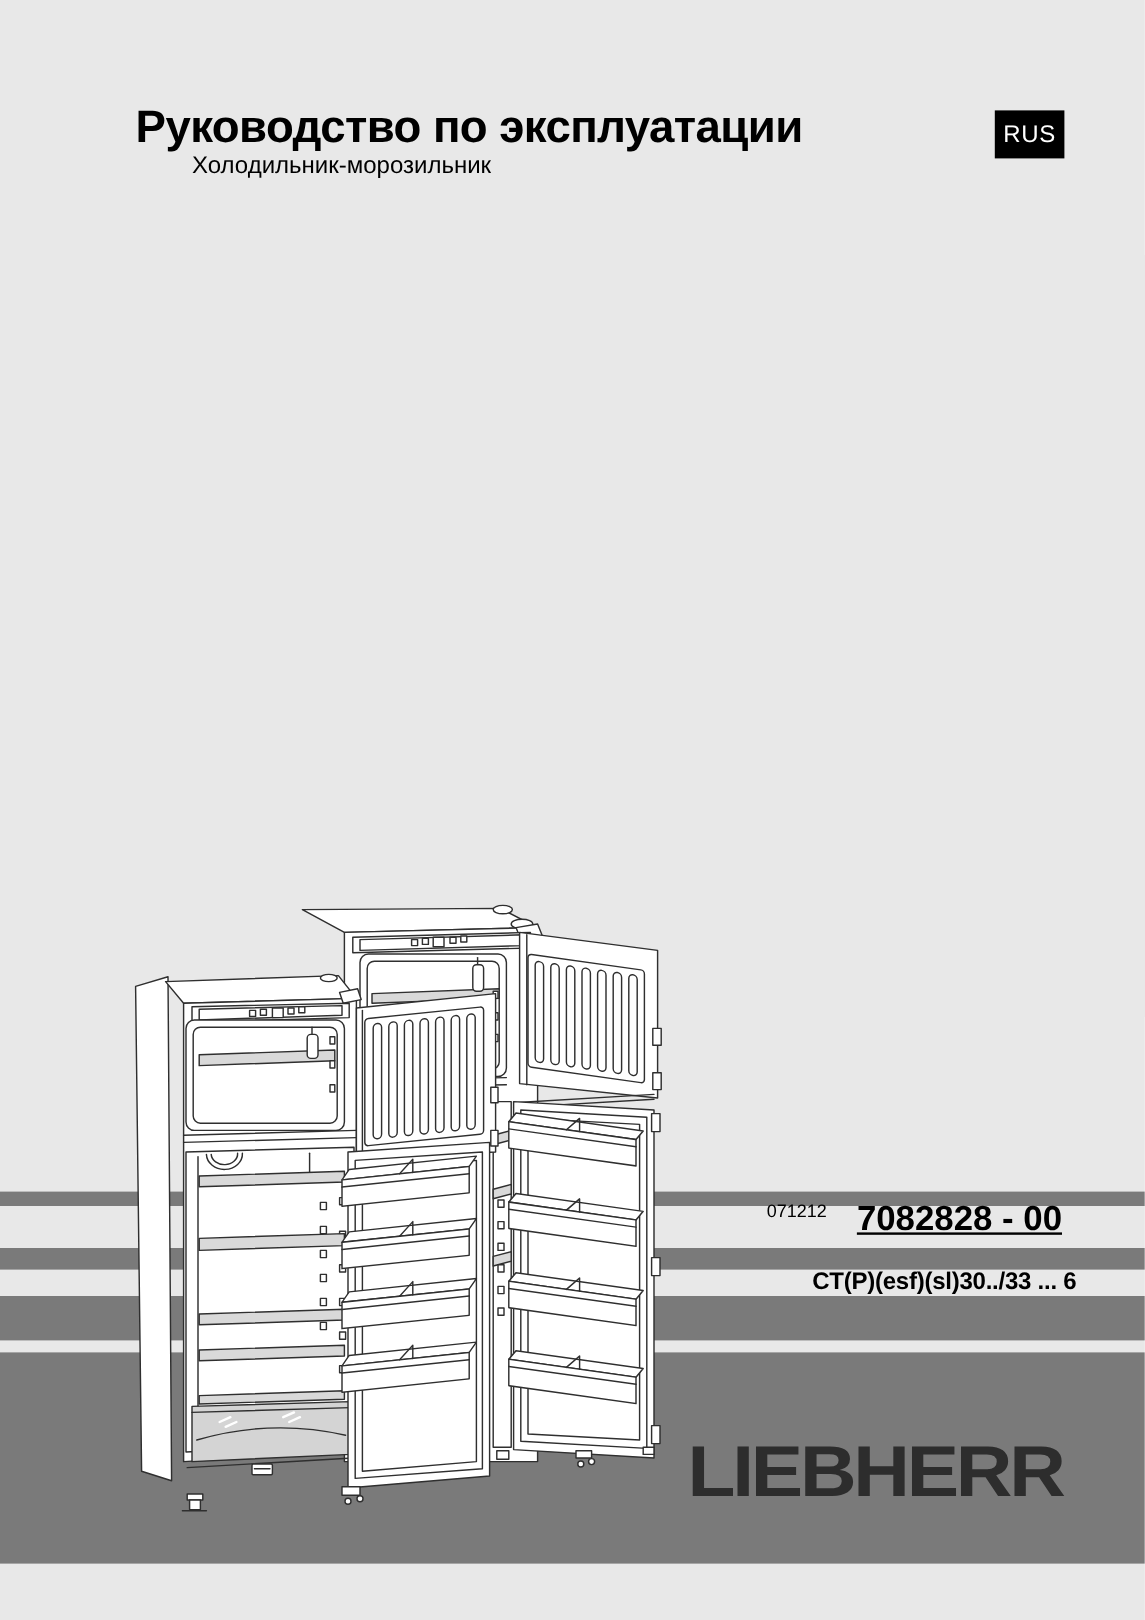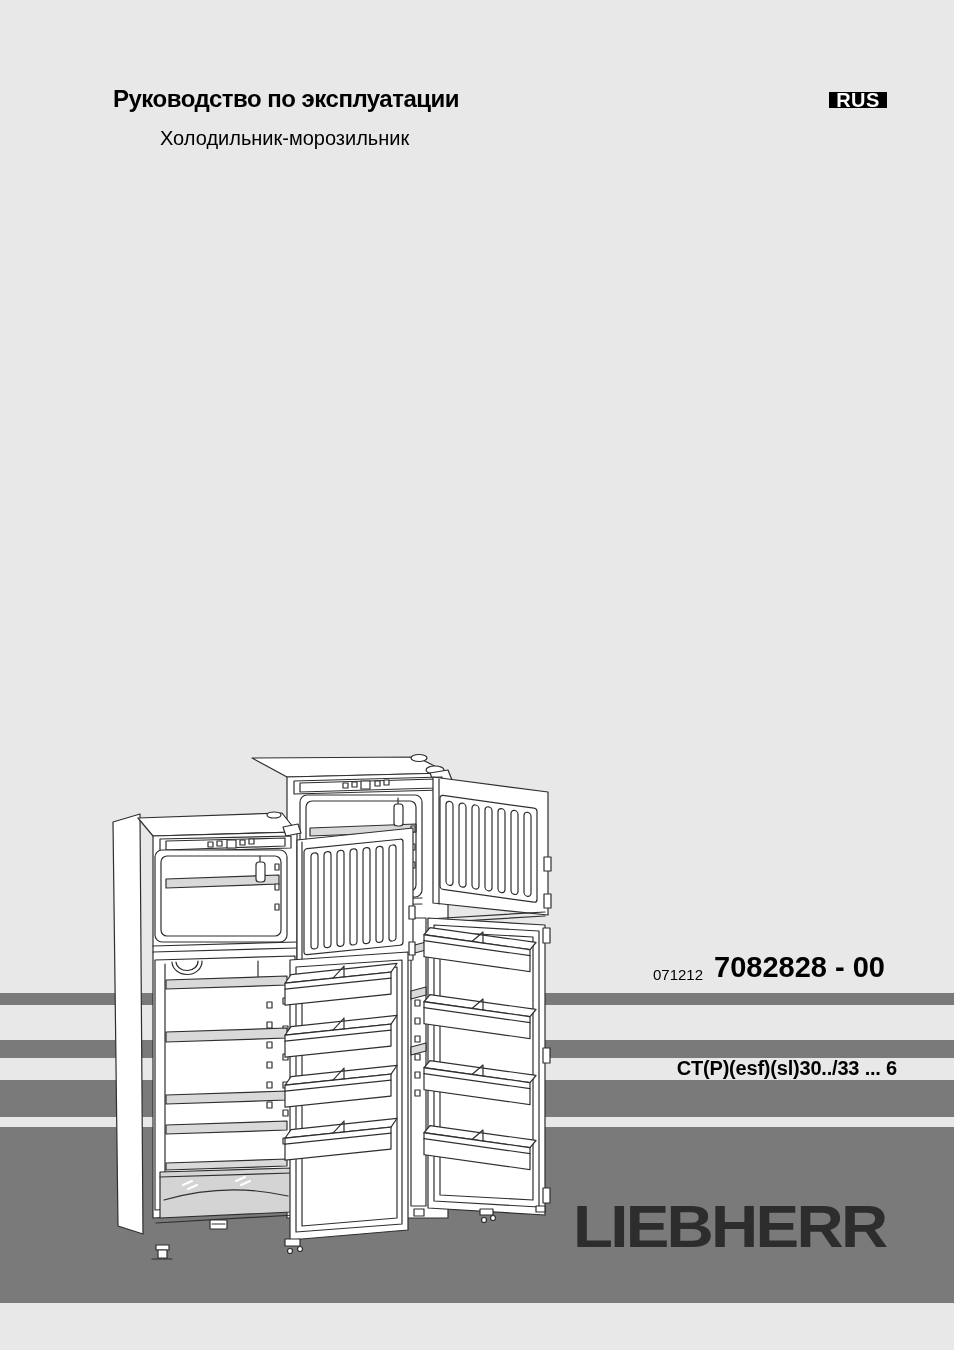--- a/index.html
+++ b/index.html
@@ -12,39 +12,39 @@
   
   .stripe{position:absolute;left:0;width:954px;background:#7a7a7a;z-index:0;}
   .stripe-a{top:993px;height:12px;}
   .stripe-b{top:1040px;height:18px;}
   .stripe-c{top:1080px;height:37px;}
   .stripe-d{top:1127px;height:176px;}
 
   
   .title{
     position:absolute;left:113px;top:85px;z-index:3;
-    font-size:24px;font-weight:bold;letter-spacing:-0.5px;line-height:1.15;white-space:nowrap;
+    font-size:38px;font-weight:bold;letter-spacing:-0.5px;line-height:1.15;white-space:nowrap;
   }
   .subtitle{
     position:absolute;left:114px;top:126px;z-index:3;
     font-size:20px;line-height:1.2;white-space:nowrap;margin-left:46px;
   }
   .lang-badge{
-    position:absolute;left:829px;top:92px;width:58px;height:16px;z-index:3;
+    position:absolute;left:829px;top:92px;width:58px;height:40px;z-index:3;
     background:#000;color:#fff;display:flex;align-items:center;justify-content:center;
-    font-size:20px;font-weight:bold;letter-spacing:0.5px;
+    font-size:20px;font-weight:normal;letter-spacing:0.5px;
   }
 
   
   .doc-row{
-    position:absolute;top:953px;right:69px;z-index:3;
-    display:flex;align-items:flex-end;gap:11px;white-space:nowrap;
+    position:absolute;top:1002px;right:69px;z-index:3;
+    display:flex;align-items:flex-start;gap:25px;white-space:nowrap;
   }
   .date-code{font-size:15px;line-height:1;}
-  .doc-number{font-size:29px;font-weight:bold;line-height:1;}
+  .doc-number{font-size:29px;font-weight:bold;line-height:1;text-decoration:underline;}
   .model-line{
     position:absolute;top:1056px;right:57px;z-index:3;
     font-size:20px;font-weight:bold;letter-spacing:-0.2px;line-height:1.2;white-space:nowrap;
   }
 
   
   .brand-logo{
     position:absolute;left:573px;top:1197px;z-index:3;
     font-size:60px;font-weight:bold;letter-spacing:-2.5px;line-height:1;
     color:#2d2d2d;transform:scaleX(1.09);transform-origin:left top;white-space:nowrap;

